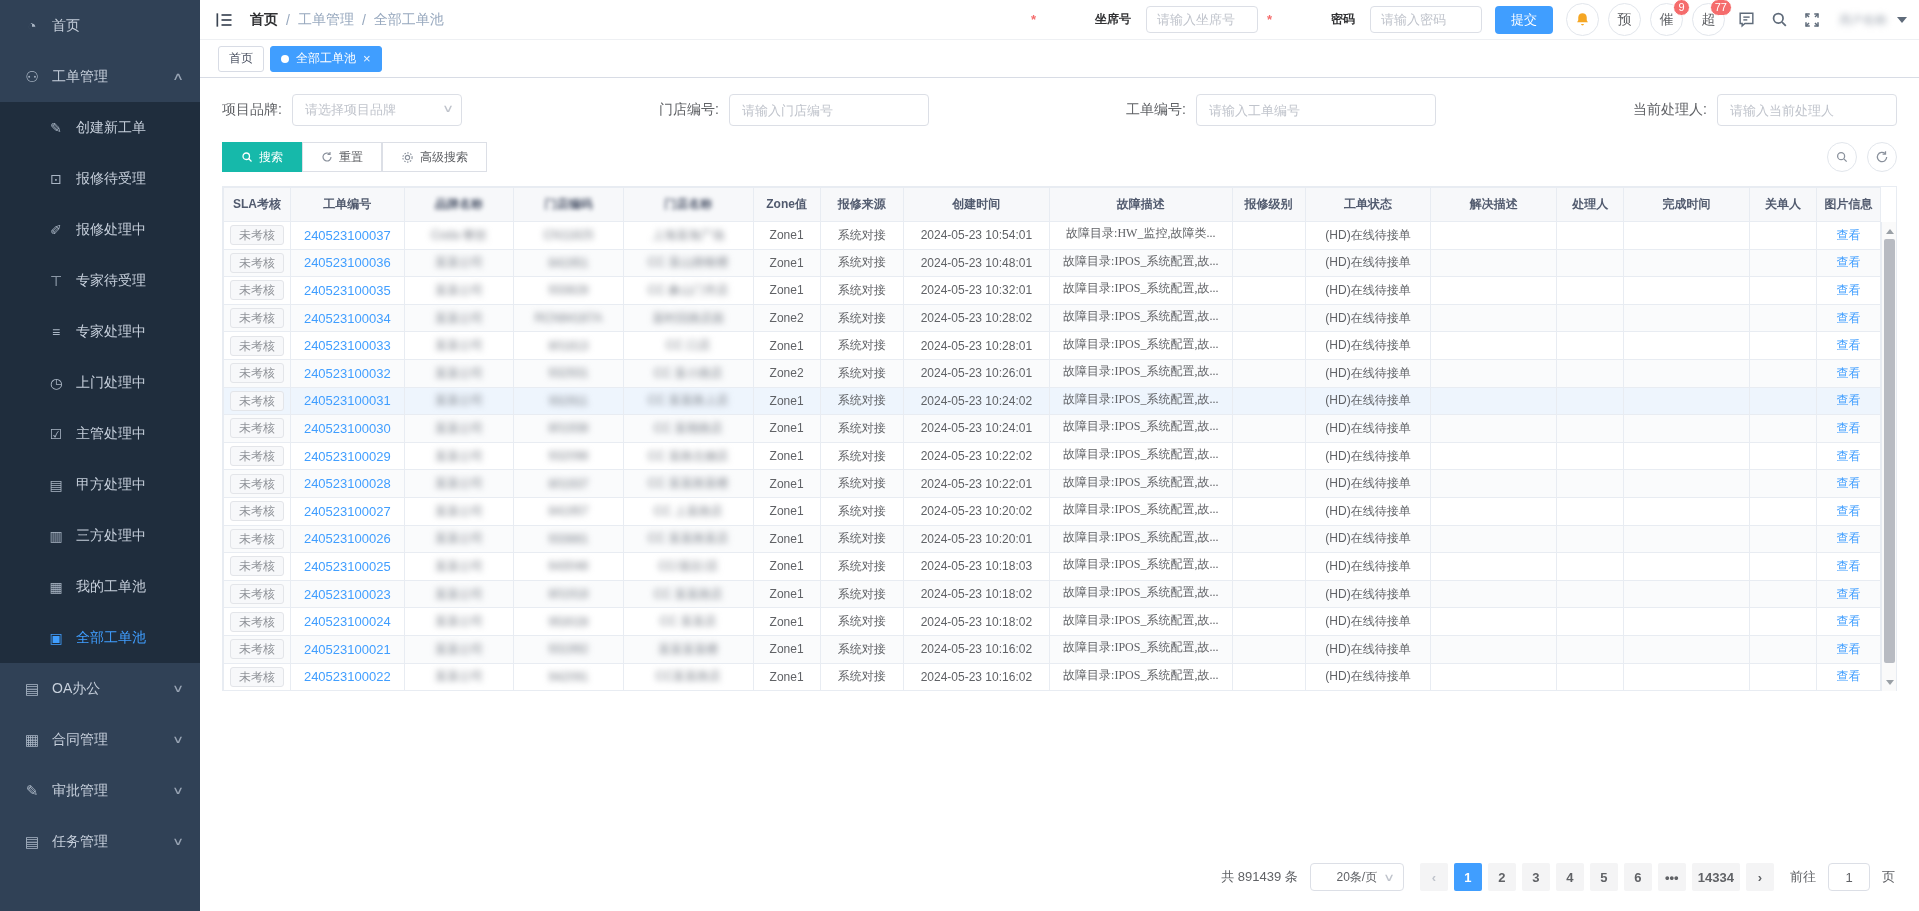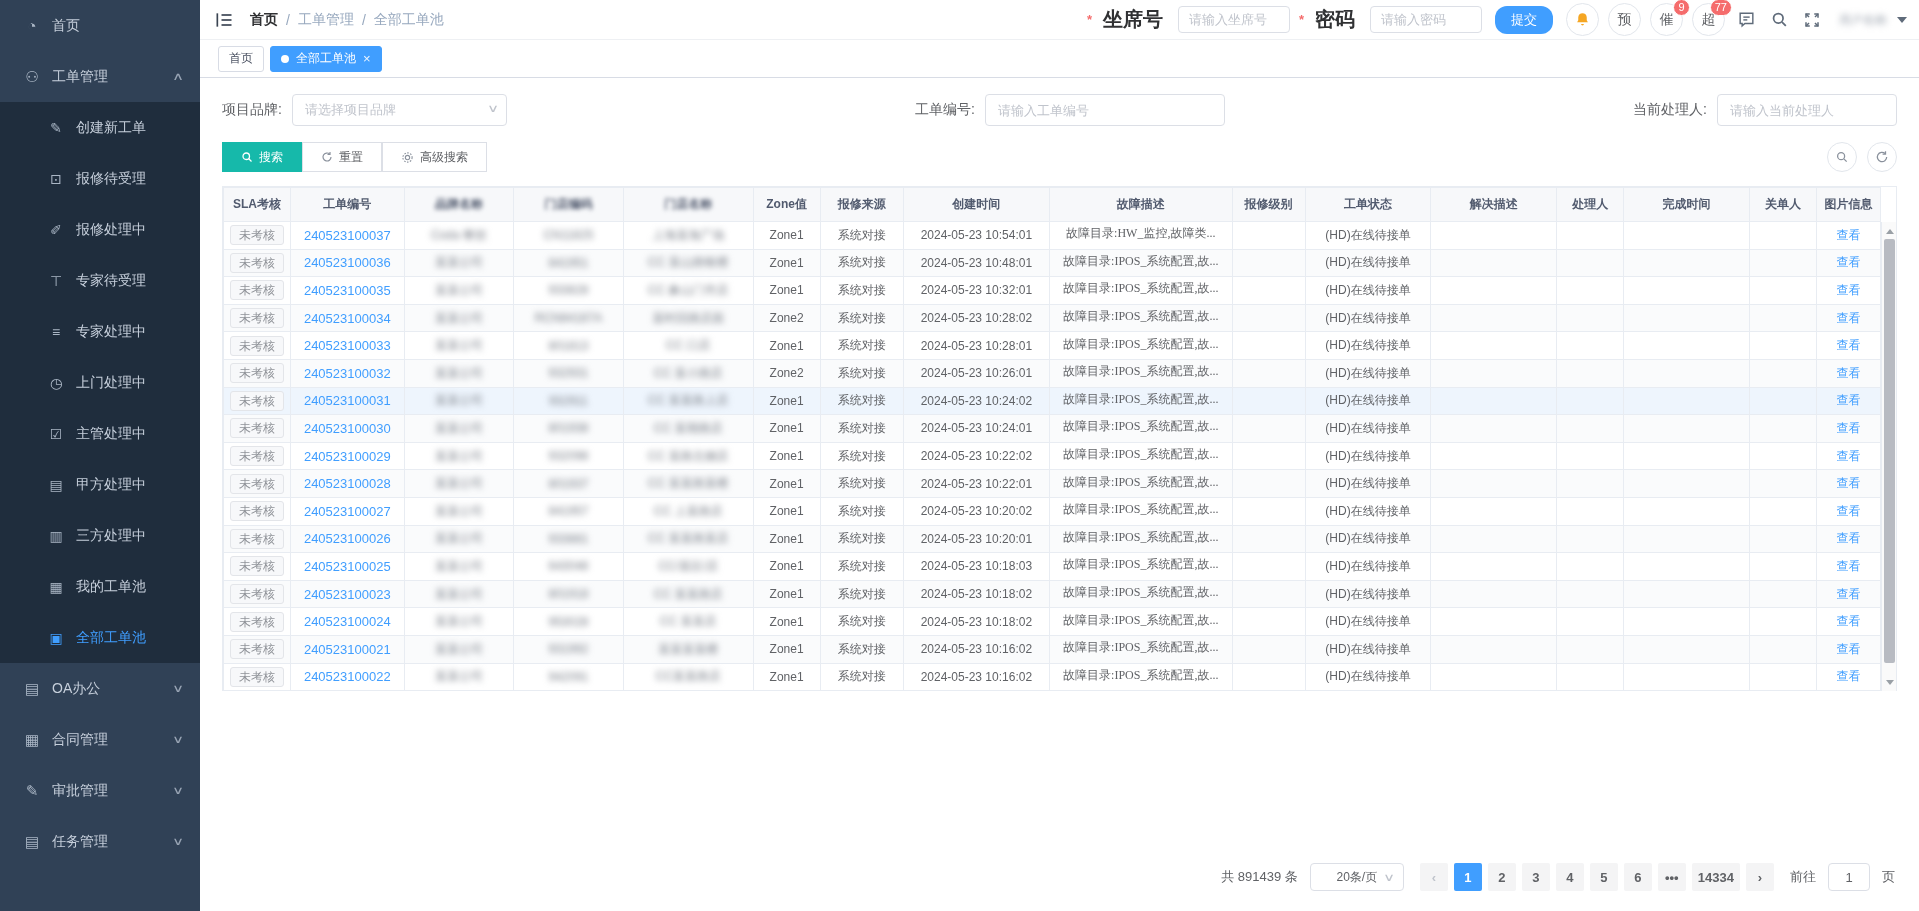--- a/index.html
+++ b/index.html
@@ -25,25 +25,25 @@
   .main { flex: 1; display: flex; flex-direction: column; min-width: 0; background: #fff; }
 
   .topbar { height: 40px; border-bottom: 1px solid #eef0f3; display: flex; align-items: center; padding: 0 12px 0 14px; }
   .hamburger { width: 22px; height: 22px; margin-right: 14px; cursor: pointer; display: inline-flex; align-items: center; }
   .breadcrumb { display: flex; align-items: center; gap: 8px; font-size: 14px; }
   .crumb-home { color: #303133; font-weight: 700; cursor: pointer; }
   .crumb { color: #97a8be; }
   .crumb-sep { color: #97a8be; }
   .topbar-right { margin-left: auto; display: flex; align-items: center; gap: 9px; }
   .req-star { color: #f56c6c; font-size: 13px; font-weight: 700; margin-right: 2px; }
-  .fld-label { font-weight: 700; font-size: 20px; color: #303133; margin-right: 6px; }
+  .fld-label { font-weight: 700; font-size: 12px; color: #303133; margin-right: 6px; margin-left: 48px; }
   .tb-input { width: 112px; height: 27px; border: 1px solid #dcdfe6; border-radius: 4px; padding: 0 10px;
               font-size: 13px; color: #606266; outline: none; }
   .tb-input::placeholder { color: #c0c4cc; }
-  .submit-btn { height: 28px; padding: 0 16px; background: #409eff; border: none; border-radius: 12px;
+  .submit-btn { height: 28px; padding: 0 16px; background: #409eff; border: none; border-radius: 4px;
                 color: #fff; font-size: 13px; cursor: pointer; margin: 0 4px; }
   .circle-ic { width: 33px; height: 33px; border-radius: 50%; border: 1px solid #e2e6ec; background: #fff;
                display: inline-flex; align-items: center; justify-content: center; position: relative;
                font-size: 14px; color: #606266; cursor: pointer; flex: 0 0 auto; }
   .badge { position: absolute; top: -5px; right: -8px; min-width: 17px; height: 17px; padding: 0 4px;
            background: #f56c6c; border: 1px solid #fff; border-radius: 9px; color: #fff; font-size: 11px;
            line-height: 15px; text-align: center; }
   .flat-ic { width: 24px; height: 24px; display: inline-flex; align-items: center; justify-content: center; cursor: pointer; }
   .user-chip { display: inline-flex; align-items: center; gap: 6px; margin-left: 6px; cursor: pointer; }
   .user-blur { width: 52px; height: 16px; color: #9aa2ad; font-size: 12px; filter: blur(3px); overflow: hidden; }
@@ -290,21 +290,25 @@
           <span class="dot"></span>
           <span>全部工单池</span>
           <span class="close">×</span>
         </div>
       </div>
 
     <div class="content">
       <div class="filters" id="filters">
           <div class="f-group">
             <span class="f-label">项目品牌:</span>
-            <div class="f-control"><div class="f-select" style="width: 215px;">请选择项目品牌</div><span class="sel-caret">∨</span></div>
+            <div class="f-control"><div class="f-select" style="width: 170px;">请选择项目品牌</div><span class="sel-caret">∨</span></div>
+          </div>
+          <div class="f-group">
+            <span class="f-label">门店编号:</span>
+            <div class="f-control"><input class="f-input" placeholder="请输入门店编号" style="width: 200px;"></div>
           </div>
           <div class="f-group">
             <span class="f-label">工单编号:</span>
             <div class="f-control"><input class="f-input" placeholder="请输入工单编号" style="width: 240px;"></div>
           </div>
           <div class="f-group">
             <span class="f-label">当前处理人:</span>
             <div class="f-control"><input class="f-input" placeholder="请输入当前处理人" style="width: 180px;"></div>
           </div>
         </div>

